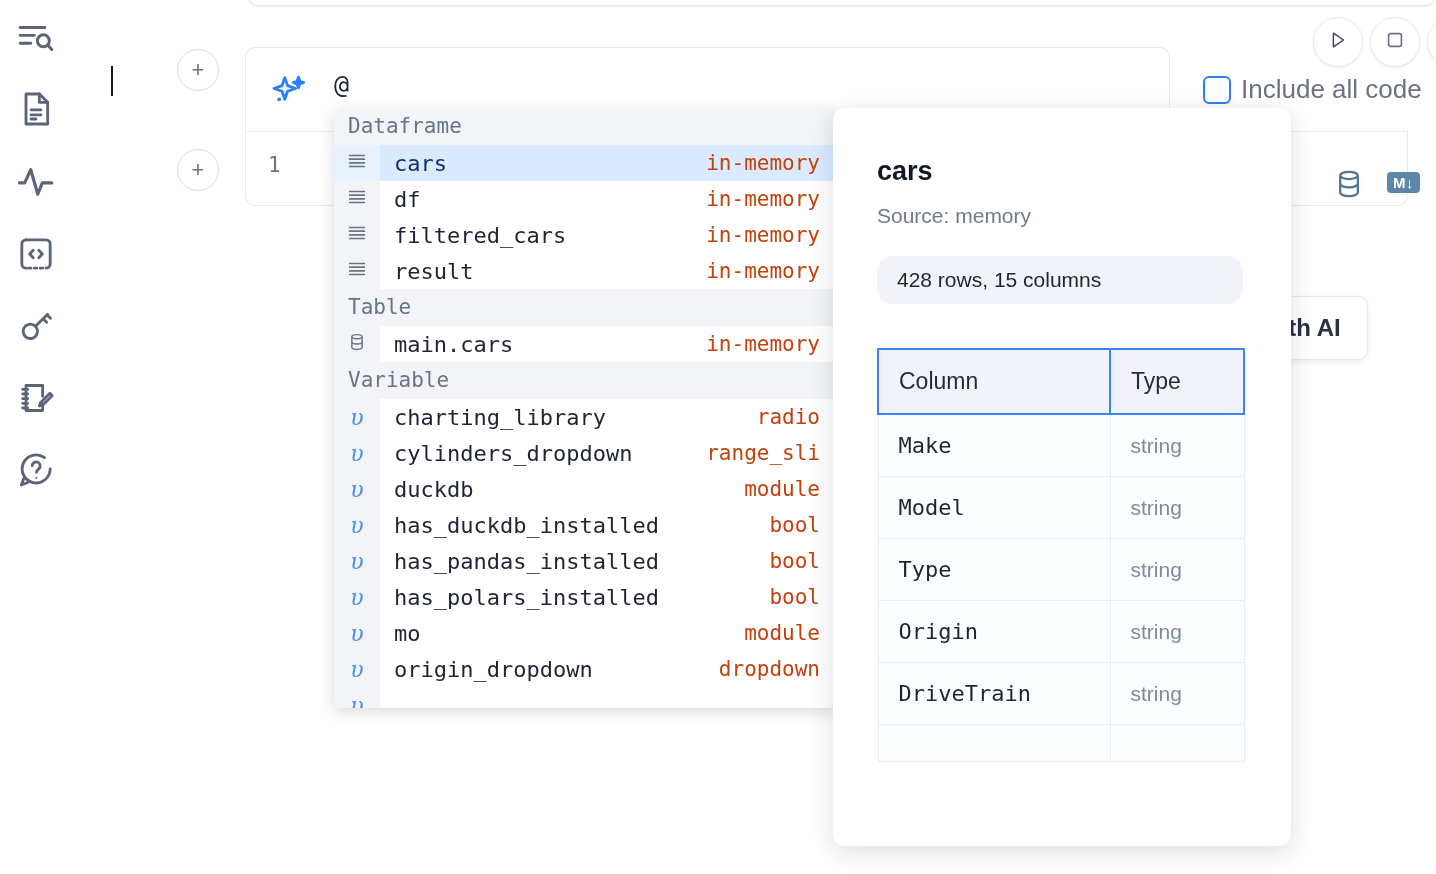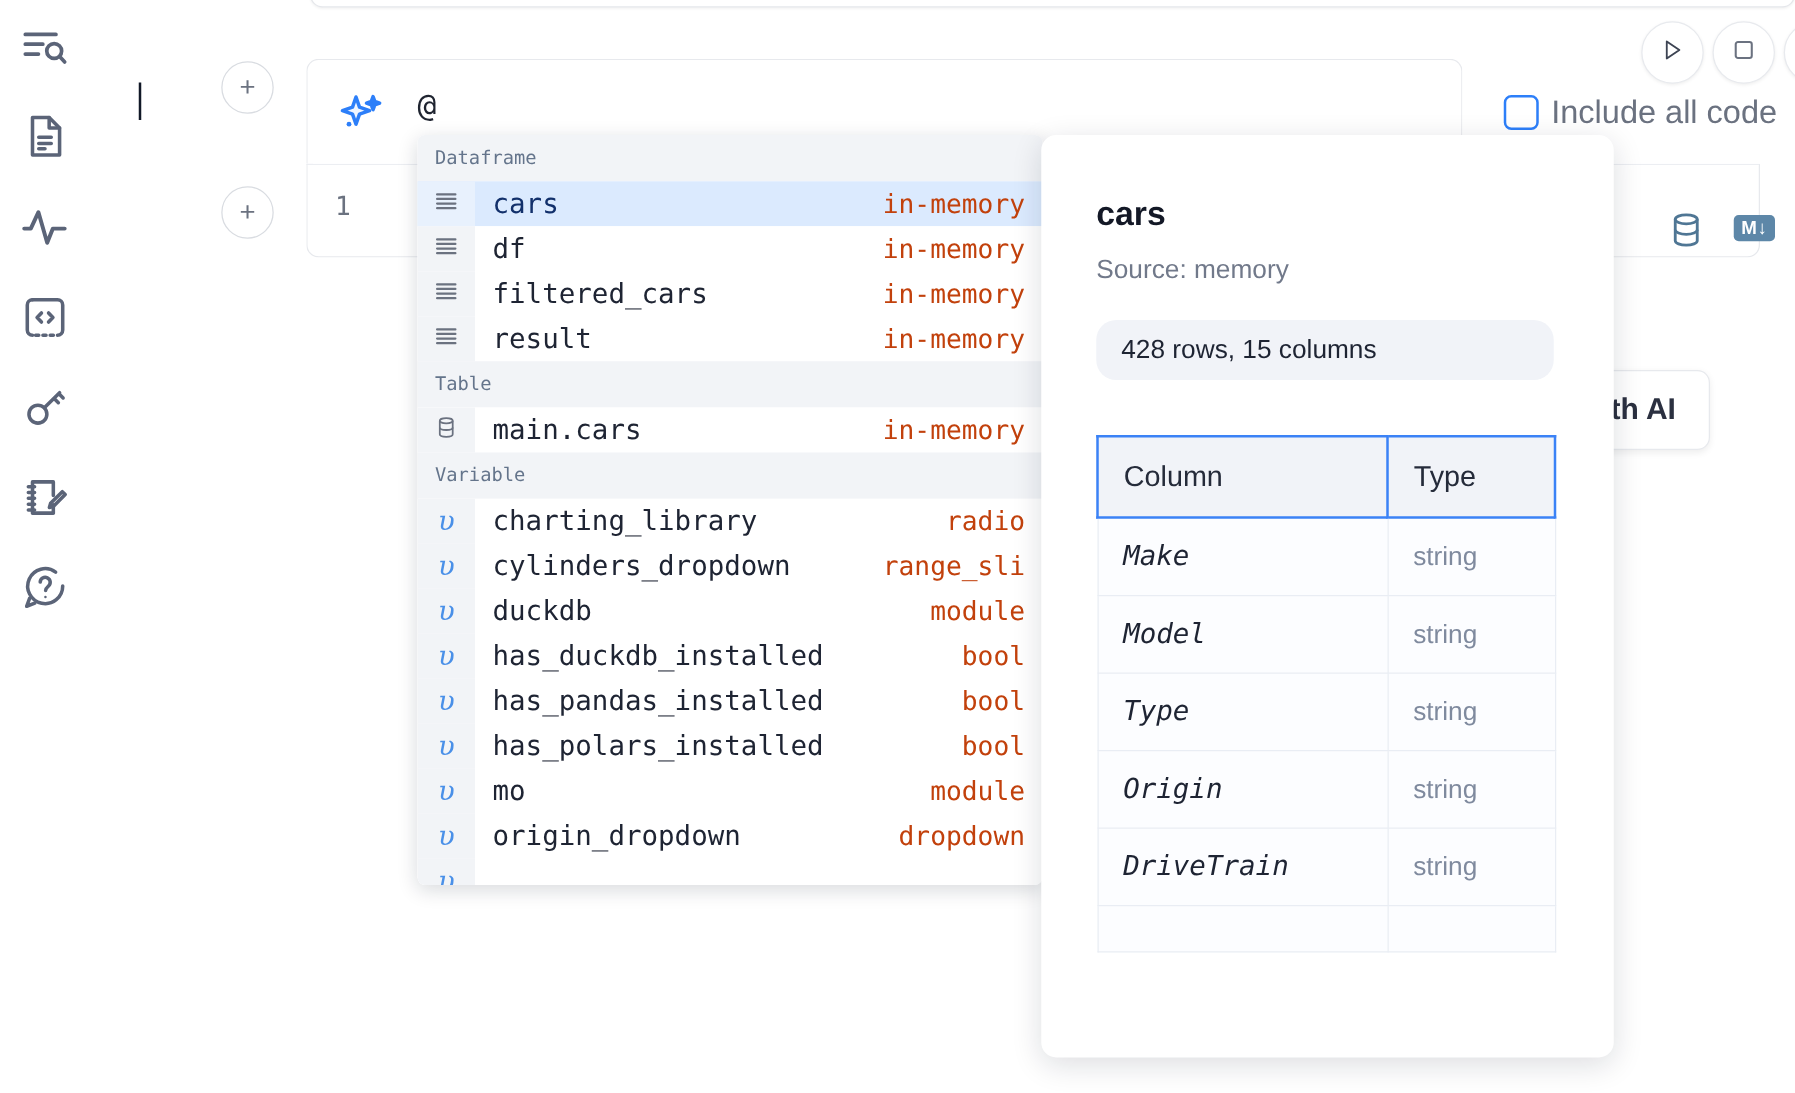--- a/index.html
+++ b/index.html
@@ -117,21 +117,21 @@
 
   
   #ac-list {
     position: absolute; left: 334px; top: 108px; width: 500px; height: 600px;
     background: #fff; border-radius: 6px;
     box-shadow: 0 4px 16px rgba(15,23,42,.16);
     overflow: hidden; z-index: 40;
   }
   .ac-group {
     background: #f2f4f7; color: #64748b;
-    font-size: 15px; padding: 5px 0 5px 14px;
+    font-size: 21px; padding: 5px 0 5px 14px;
     height: 37px; line-height: 27px;
   }
   .ac-item {
     display: flex; align-items: center; height: 36px; cursor: pointer;
     background: #fff;
   }
   .ac-item.sel { background: #dbeafe; }
   .ac-gutter {
     width: 46px; min-width: 46px; height: 36px;
     background: #f2f4f7;
@@ -181,21 +181,21 @@
     background: #f1f3f8; border: 2px solid #3b82f6;
     text-align: left; font-weight: normal;
     font-size: 23px; color: #252b3a; padding: 18px 0 18px 20px;
   }
   #info-table td {
     border: 1px solid #e9edf4; padding: 18px 0 18px 20px;
     background: #fcfdff;
   }
   #info-table td.c-col { font-size: 22px; color: #1e2433; }
   #info-table td.c-type { font-size: 21px; color: #7f8a9e; }
-  #info-table td.c-col.mono { font-family: "DejaVu Sans Mono","Liberation Mono",monospace; font-style: italic; }
+  #info-table td.c-col.mono { font-family: "DejaVu Sans Mono","Liberation Mono",monospace; }
   #info-table col.w1 { width: 232px; }
 </style>
 </head>
 <body>
 
 <div id="rail">
   <div class="rail-btn" style="top:14px">
     <span>
       <svg width="42" height="42" viewBox="0 0 24 24" fill="none" stroke="#5b6478" stroke-width="1.7" stroke-linecap="round">
         <path d="M3 6h14M3 10.5h8M3 15h6"></path>

